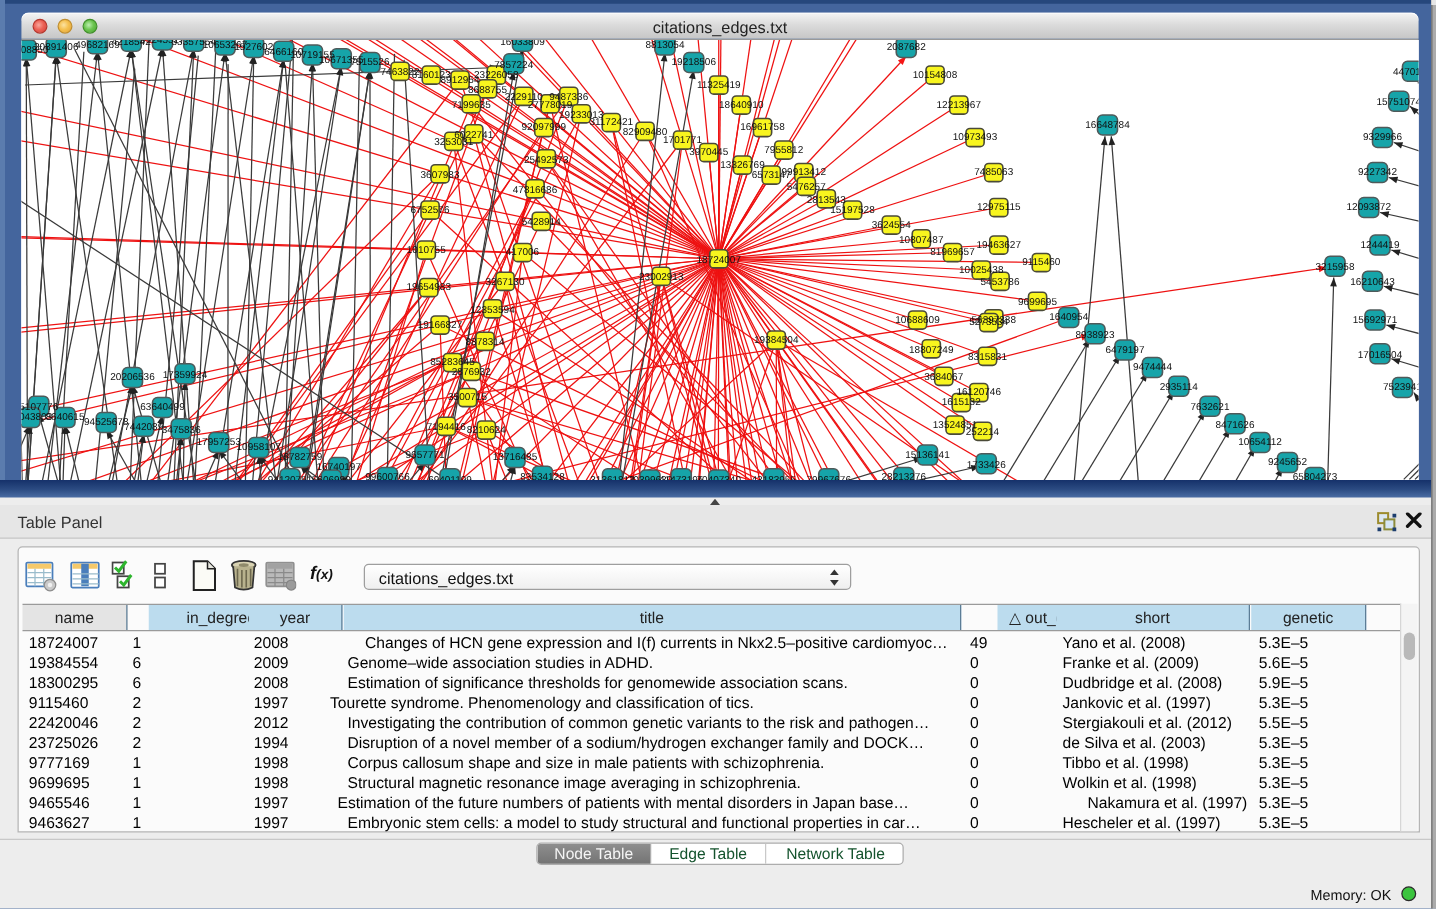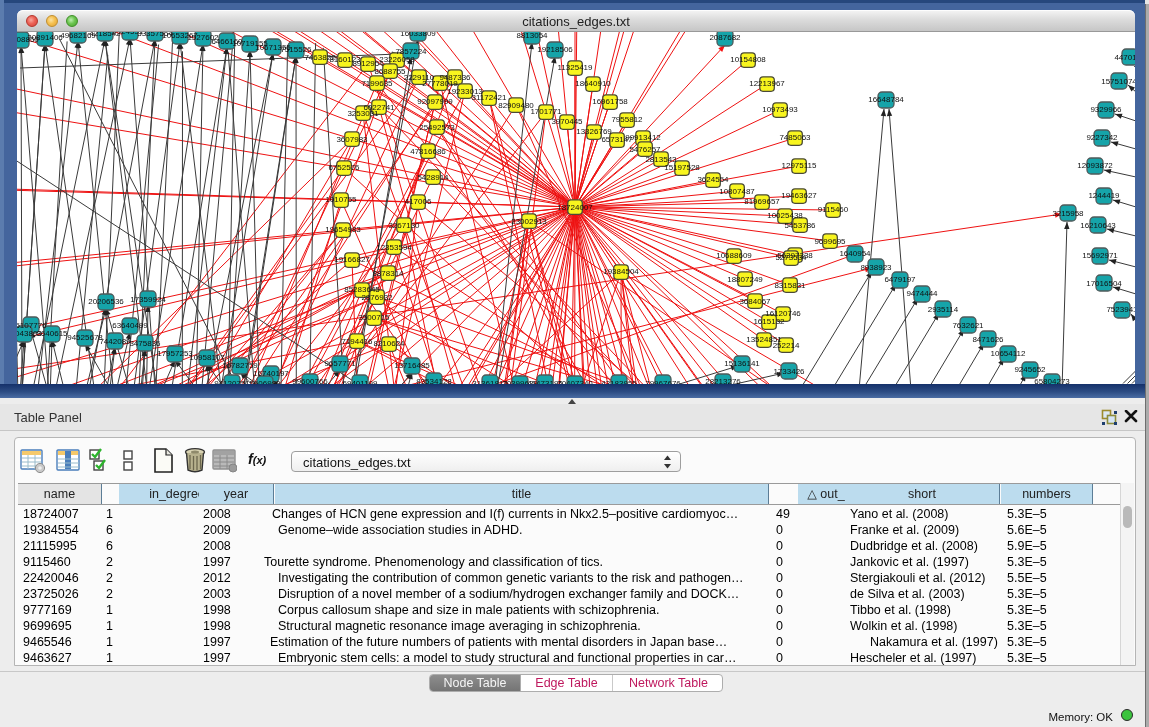--- a/index.html
+++ b/index.html
@@ -36,21 +36,21 @@
   font-size:12.5px; color:#222; text-align:center; line-height:20px; }
 .trow { position:absolute; left:0px; width:1100px; height:16px; font-size:12.5px; color:#000; }
 .trow span { position:absolute; top:1px; white-space:nowrap; }
 #vscroll { position:absolute; left:1120px; top:85px; width:14px; height:182px;
   background:#f4f4f4; border-left:1px solid #d6d6d6; }
 #vthumb { position:absolute; left:2px; top:23px; width:9px; height:22px; background:#b9b9b9; border-radius:4.5px; }
 
 #tabline { position:absolute; left:0; top:273px; width:1149px; height:1px; background:#c8c8c8; }
 #tabs { position:absolute; left:429px; top:276px; width:294px; height:18px;
   border:1px solid #adadad; border-radius:4px; background:#fff; font-size:12.5px; overflow:hidden; }
-#tabs div { position:absolute; top:0; height:18px; line-height:17px; text-align:center; color:#be185d; }
+#tabs div { position:absolute; top:0; height:18px; line-height:17px; text-align:center; color:#14532d; }
 #memory { position:absolute; right:36px; top:313px; font-size:11.5px; color:#111; }
 #memdot { position:absolute; left:1121px; top:311px; width:12px; height:12px; border-radius:50%;
   background:#3bc43e; border:1.2px solid #2a2a2a; }
 .icon { position:absolute; }
 </style></head>
 <body>
 <div class="abs" id="desktop-top"></div>
 <div class="abs" id="desktop-left"></div>
 <div class="abs" id="band"></div>
 
@@ -987,45 +987,46 @@
           <path d="M4.5 13.5 L8 9 H1 Z" fill="#333"></path>
       </svg>
     </div>
     <div id="thead">
       <div class="hc" style="left:0px;width:84px;background:#e4e4e4">name</div>
       <div class="hc" style="left:101px;width:117px">in_degree</div>
       <div class="hc" style="left:181px;width:75px">year</div>
       <div class="hc" style="left:257px;width:494px">title</div>
       <div class="hc" style="left:780px;width:74px;text-align:right;padding-left:6px">△ out_de…</div>
       <div class="hc" style="left:827px;width:155px">short</div>
-      <div class="hc" style="left:983px;width:92px">numbers</div>
+      <div class="hc" style="left:983px;width:92px">genetic</div>
     </div>
   </div>
   <div class="trow" style="top:108px">
 <span style="left:23px">18724007</span>
       <span style="left:106px">1</span>
 <span style="left:203px">2008</span>
-      <span style="left:272px">Changes of HCN gene expression and I(f) currents in Nkx2.5–positive cardiomyoc…</span>
+      <span style="left:292px">Changes of HCN gene expression and I(f) currents in Nkx2.5–positive cardiomyoc…</span>
 <span style="left:776px">49</span>
       <span style="left:850px">Yano et al. (2008)</span>
 <span style="left:1007px">5.3E–5</span>
     </div>
     <div class="trow" style="top:124px">
 <span style="left:23px">19384554</span>
       <span style="left:106px">6</span>
 <span style="left:203px">2009</span>
       <span style="left:278px">Genome–wide association studies in ADHD.</span>
 <span style="left:776px">0</span>
       <span style="left:850px">Franke et al. (2009)</span>
 <span style="left:1007px">5.6E–5</span>
     </div>
     <div class="trow" style="top:140px">
-<span style="left:23px">21115995</span>
+<span style="left:23px">18300295</span>
       <span style="left:106px">6</span>
 <span style="left:203px">2008</span>
+      <span style="left:278px">Estimation of significance thresholds for genomewide association scans.</span>
 <span style="left:776px">0</span>
       <span style="left:850px">Dudbridge et al. (2008)</span>
 <span style="left:1007px">5.9E–5</span>
     </div>
     <div class="trow" style="top:156px">
 <span style="left:23px">9115460</span>
       <span style="left:106px">2</span>
 <span style="left:203px">1997</span>
       <span style="left:264px">Tourette syndrome. Phenomenology and classification of tics.</span>
 <span style="left:776px">0</span>
@@ -1037,21 +1038,21 @@
       <span style="left:106px">2</span>
 <span style="left:203px">2012</span>
       <span style="left:278px">Investigating the contribution of common genetic variants to the risk and pathogen…</span>
 <span style="left:776px">0</span>
       <span style="left:850px">Stergiakouli et al. (2012)</span>
 <span style="left:1007px">5.5E–5</span>
     </div>
     <div class="trow" style="top:188px">
 <span style="left:23px">23725026</span>
       <span style="left:106px">2</span>
-<span style="left:203px">2003</span>
+<span style="left:203px">1994</span>
       <span style="left:278px">Disruption of a novel member of a sodium/hydrogen exchanger family and DOCK…</span>
 <span style="left:776px">0</span>
       <span style="left:850px">de Silva et al. (2003)</span>
 <span style="left:1007px">5.3E–5</span>
     </div>
     <div class="trow" style="top:204px">
 <span style="left:23px">9777169</span>
       <span style="left:106px">1</span>
 <span style="left:203px">1998</span>
       <span style="left:278px">Corpus callosum shape and size in male patients with schizophrenia.</span>

